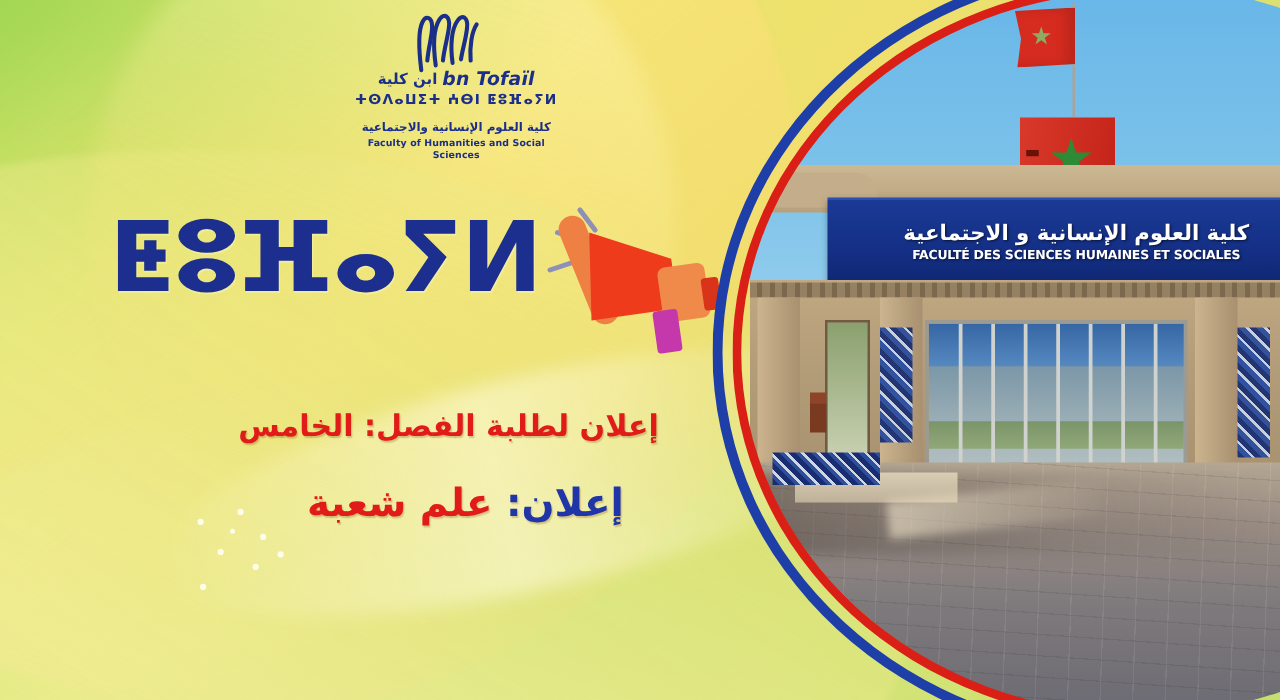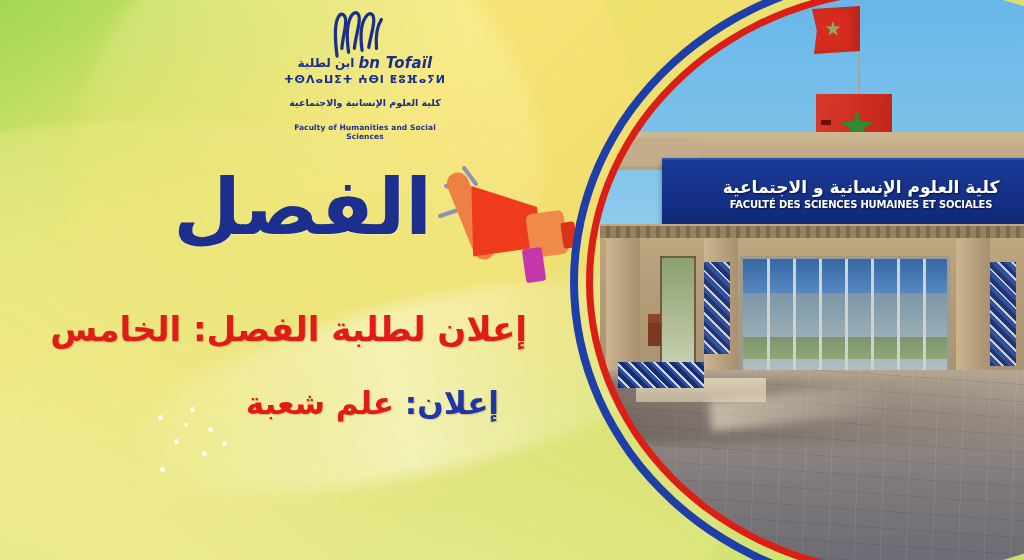--- a/index.html
+++ b/index.html
@@ -71,21 +71,21 @@
     color:#1b2f8a;
     text-align:center;
   }
   #logo .mark { height:52px; display:block; margin:0 auto; }
   .logo-row { display:flex; align-items:center; justify-content:center; gap:4px; }
   .logo-ar { font-size:12px; font-weight:bold; direction:rtl; letter-spacing:1px; }
   .logo-fr { font-size:12.5px; font-style:italic; font-weight:bold; letter-spacing:0.2px; }
   .logo-fr.big { font-size:15px; }
   .logo-tif { font-size:11px; font-weight:bold; letter-spacing:1px; margin-top:1px; }
   .logo-ar2 { font-size:9.5px; font-weight:bold; direction:rtl; margin-top:11px; }
-  .logo-en { font-size:7.5px; font-weight:bold; margin-top:15px; letter-spacing:0.1px; }
+  .logo-en { font-size:7.5px; font-weight:bold; margin-top:2px; letter-spacing:0.1px; }
 
   
   #headline {
     position:absolute; right:592px; top:168px;
     font-family:"DejaVu Sans", sans-serif;
     direction:rtl;
     font-size:78px;
     font-weight:bold;
     color:#1c2f8e;
     letter-spacing:-2px;
@@ -99,22 +99,22 @@
 
   
   .subline {
     position:absolute;
     direction:rtl;
     font-weight:bold;
     white-space:nowrap;
     font-family:"DejaVu Sans", sans-serif;
   }
   #sub1 {
-    right:497px; top:309px;
-    font-size:34px;
+    right:497px; top:327px;
+    font-size:24px;
     color:#e01b18;
     text-shadow:1px 1px 1px rgba(120,60,0,0.25);
   }
   #sub2 {
     right:525px; top:385px;
     font-size:31px;
     color:#e01b18;
     text-shadow:1px 1px 1px rgba(120,60,0,0.25);
   }
   #sub2 .lbl { color:#1f35a8; }
@@ -275,29 +275,29 @@
   <div id="logo">
     <svg class="mark" viewBox="0 0 110 54">
       <g fill="none" stroke="#1b2f8a" stroke-width="3.4" stroke-linecap="round">
         <path d="M26 50 C24 34, 23 18, 27 10 C30 4, 35 6, 35 14 C35 22, 32 30, 31 42"></path>
         <path d="M38 46 C36 32, 36 16, 41 8 C45 2, 50 5, 49 14 C48 23, 45 32, 44 42"></path>
         <path d="M52 44 C50 30, 51 16, 56 9 C60 3, 65 6, 64 15 C63 25, 60 33, 59 41"></path>
         <path d="M67 42 C66 30, 68 18, 72 12"></path>
       </g>
     </svg>
     <div class="logo-row" style="margin-top:-6px;">
-      <span class="logo-ar">ابن لطلبة</span>
+      <span class="logo-ar">ابن كلية</span>
       <span class="logo-fr big">bn Tofaïl</span>
     </div>
     <div class="logo-tif">ⵜⵙⴷⴰⵡⵉⵜ ⵄⴱⵏ ⵟⵓⴼⴰⵢⵍ</div>
     <div class="logo-ar2">كلية العلوم الإنسانية والاجتماعية</div>
     <div class="logo-en">Faculty of Humanities and Social Sciences</div>
   </div>
 
-  <div id="headline">الفصل</div>
+  <div id="headline">ⵟⵓⴼⴰⵢⵍ</div>
 
   <svg id="megaphone" viewBox="0 0 160 130">
     <g stroke="#8e90b5" stroke-width="4" stroke-linecap="round">
       <line x1="8" y1="56" x2="32" y2="48"></line>
       <line x1="14" y1="26" x2="36" y2="34"></line>
       <line x1="32" y1="8" x2="44" y2="24"></line>
     </g>
     <rect x="28" y="10" width="22" height="92" rx="11" fill="#ef8043" transform="rotate(-22 39 56)"></rect>
     <path d="M44 22 L106 52 L106 92 L36 92 Z" fill="#ee3b1c" transform="rotate(-8 70 57)"></path>
     <rect x="96" y="52" width="38" height="44" rx="6" fill="#f08a4b" transform="rotate(-8 115 74)"></rect>

